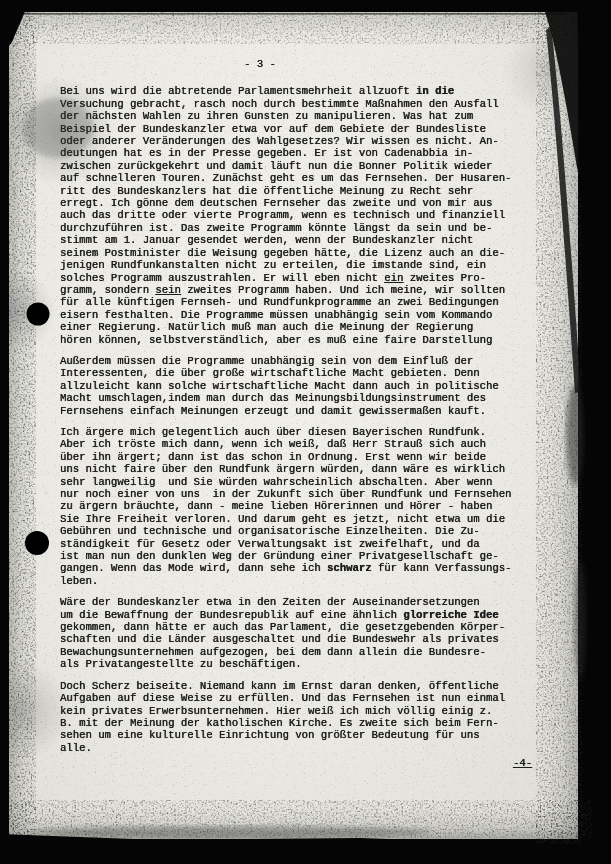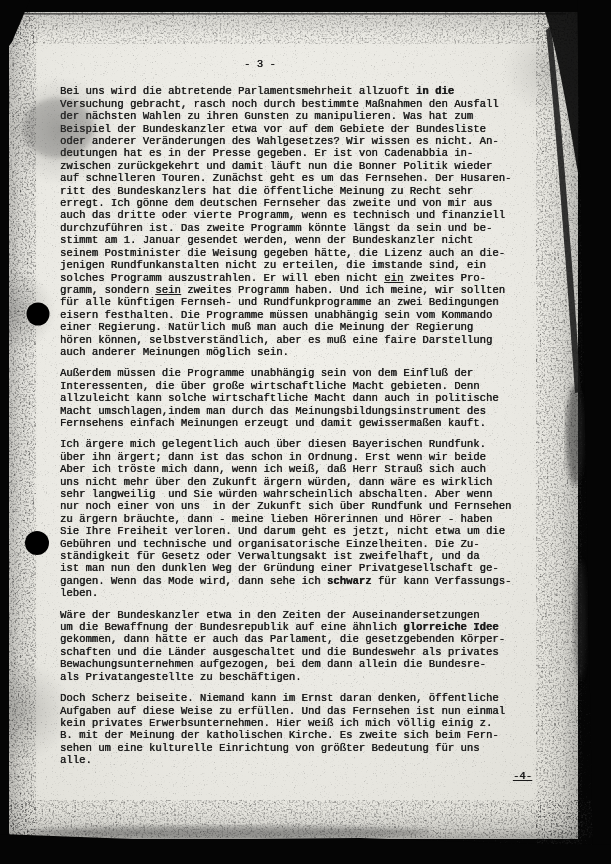--- a/index.html
+++ b/index.html
@@ -72,34 +72,33 @@
           <div class="line">durchzuführen ist. Das zweite Programm könnte längst da sein und be-</div>
           <div class="line">stimmt am 1. Januar gesendet werden, wenn der Bundeskanzler nicht</div>
           <div class="line">seinem Postminister die Weisung gegeben hätte, die Lizenz auch an die-</div>
           <div class="line">jenigen Rundfunkanstalten nicht zu erteilen, die imstande sind, ein</div>
           <div class="line"><span>solches Programm auszustrahlen. Er will eben nicht </span><span class="u">ein</span><span> zweites Pro-</span></div>
           <div class="line"><span>gramm, sondern </span><span class="u">sein</span><span> zweites Programm haben. Und ich meine, wir sollten</span></div>
           <div class="line">für alle künftigen Fernseh- und Rundfunkprogramme an zwei Bedingungen</div>
           <div class="line">eisern festhalten. Die Programme müssen unabhängig sein vom Kommando</div>
           <div class="line">einer Regierung. Natürlich muß man auch die Meinung der Regierung</div>
           <div class="line">hören können, selbstverständlich, aber es muß eine faire Darstellung</div>
-          <div class="line">auch anderer Meinungen möglich sein.</div>
         </div>
         <div class="para">
           <div class="line">Außerdem müssen die Programme unabhängig sein von dem Einfluß der</div>
           <div class="line">Interessenten, die über große wirtschaftliche Macht gebieten. Denn</div>
           <div class="line">allzuleicht kann solche wirtschaftliche Macht dann auch in politische</div>
           <div class="line">Macht umschlagen,indem man durch das Meinungsbildungsinstrument des</div>
           <div class="line">Fernsehens einfach Meinungen erzeugt und damit gewissermaßen kauft.</div>
         </div>
         <div class="para">
           <div class="line">Ich ärgere mich gelegentlich auch über diesen Bayerischen Rundfunk.</div>
+          <div class="line">Aber ich tröste mich dann, wenn ich weiß, daß Herr Strauß sich auch</div>
           <div class="line">über ihn ärgert; dann ist das schon in Ordnung. Erst wenn wir beide</div>
-          <div class="line">Aber ich tröste mich dann, wenn ich weiß, daß Herr Strauß sich auch</div>
-          <div class="line">uns nicht mehr über den Zukunft ärgern würden, dann wäre es wirklich</div>
+          <div class="line">uns nicht faire über den Rundfunk ärgern würden, dann wäre es wirklich</div>
           <div class="line">sehr langweilig  und Sie würden wahrscheinlich abschalten. Aber wenn</div>
           <div class="line">nur noch einer von uns  in der Zukunft sich über Rundfunk und Fernsehen</div>
           <div class="line">zu ärgern bräuchte, dann - meine lieben Hörerinnen und Hörer - haben</div>
           <div class="line">Sie Ihre Freiheit verloren. Und darum geht es jetzt, nicht etwa um die</div>
           <div class="line">Gebühren und technische und organisatorische Einzelheiten. Die Zu-</div>
           <div class="line">ständigkeit für Gesetz oder Verwaltungsakt ist zweifelhaft, und da</div>
           <div class="line">ist man nun den dunklen Weg der Gründung einer Privatgesellschaft ge-</div>
           <div class="line"><span>gangen. Wenn das Mode wird, dann sehe ich </span><span class="b">schwarz</span><span> für kann Verfassungs-</span></div>
           <div class="line">leben.</div>
         </div>

